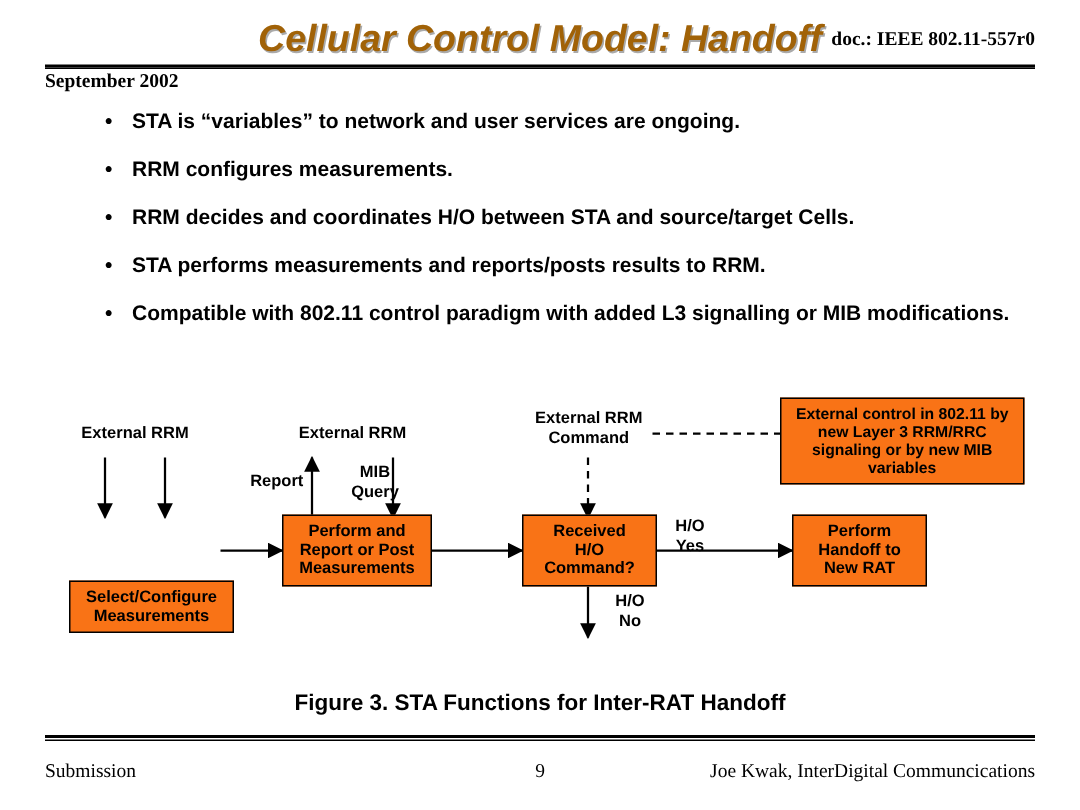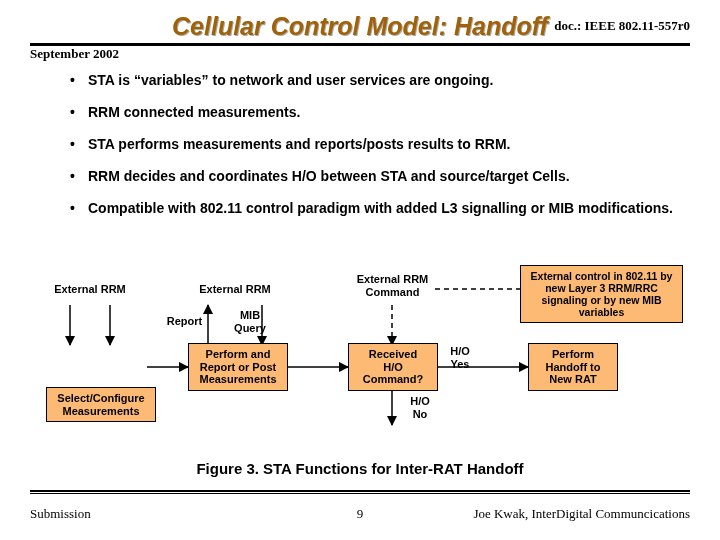--- a/index.html
+++ b/index.html
@@ -37,44 +37,44 @@
     position: absolute;
     left: 30px; right: 30px;
     top: 58px;
     font-family: Arial, sans-serif;
     font-weight: bold;
     font-size: 14px;
   }
   .bullets li { margin-bottom: 16px; list-style: none; position: relative; padding-left: 18px;}
   .bullets li::before { content:"\2022"; position:absolute; left:0; }
   .diagram { position:absolute; left:30px; right:30px; top:265px; height:180px; font-family:Arial,sans-serif; font-size:11px; font-weight:bold; }
-  .dbox { position:absolute; border:1.6px solid #000; text-align:center; padding:4px 3px; line-height:1.15; background:#fdba74; }
+  .dbox { position:absolute; border:1.6px solid #000; text-align:center; padding:4px 3px; line-height:1.15; background:#f97316; }
   .dlabel { position:absolute; text-align:center; line-height:1.15; }
   svg.arrows { position:absolute; left:0; top:0; width:660px; height:180px; }
   .figcap { position:absolute; left:0; right:0; top:460px; text-align:center; font-family:Arial,sans-serif; font-weight:bold; font-size:15px; }
   .footerline1 { position:absolute; left:30px; right:30px; top:490px; border-top:2px solid #000; }
   .footerline2 { position:absolute; left:30px; right:30px; top:493px; border-top:1px solid #000; }
   .foot-left { position:absolute; left:30px; bottom:18px; font-family:"Times New Roman",serif; font-size:13px; }
   .foot-center{ position:absolute; left:0; right:0; bottom:18px; text-align:center; font-family:"Times New Roman",serif; font-size:13px;}
   .foot-right{ position:absolute; right:30px; bottom:18px; font-family:"Times New Roman",serif; font-size:13px;}
 </style>
 </head>
 <body>
 
 <div class="header-left header-line">September 2002</div>
 <div class="header-right header-line">doc.: IEEE 802.11-557r0</div>
 <div class="title">Cellular Control Model:  Handoff</div>
 <div class="hr1"></div>
 <div class="hr2"></div>
 
 <ul class="bullets">
   <li>STA is “variables” to network and user services are ongoing.</li>
-  <li>RRM connected measurements.</li>
+  <li>RRM configures measurements.</li>
+  <li>RRM decides and coordinates H/O between STA and source/target Cells.</li>
   <li>STA performs measurements and reports/posts results to RRM.</li>
-  <li>RRM decides and coordinates H/O between STA and source/target Cells.</li>
   <li>Compatible with 802.11 control paradigm with added L3 signalling or MIB modifications.</li>
 </ul>
 
 <div class="diagram">
   <svg class="arrows">
     <defs>
       <marker id="ah" viewBox="0 0 10 10" refX="9" refY="5" markerWidth="7" markerHeight="7" orient="auto">
           <path d="M0 0 L10 5 L0 10 z" fill="#000"></path>
         </marker>
     </defs>

